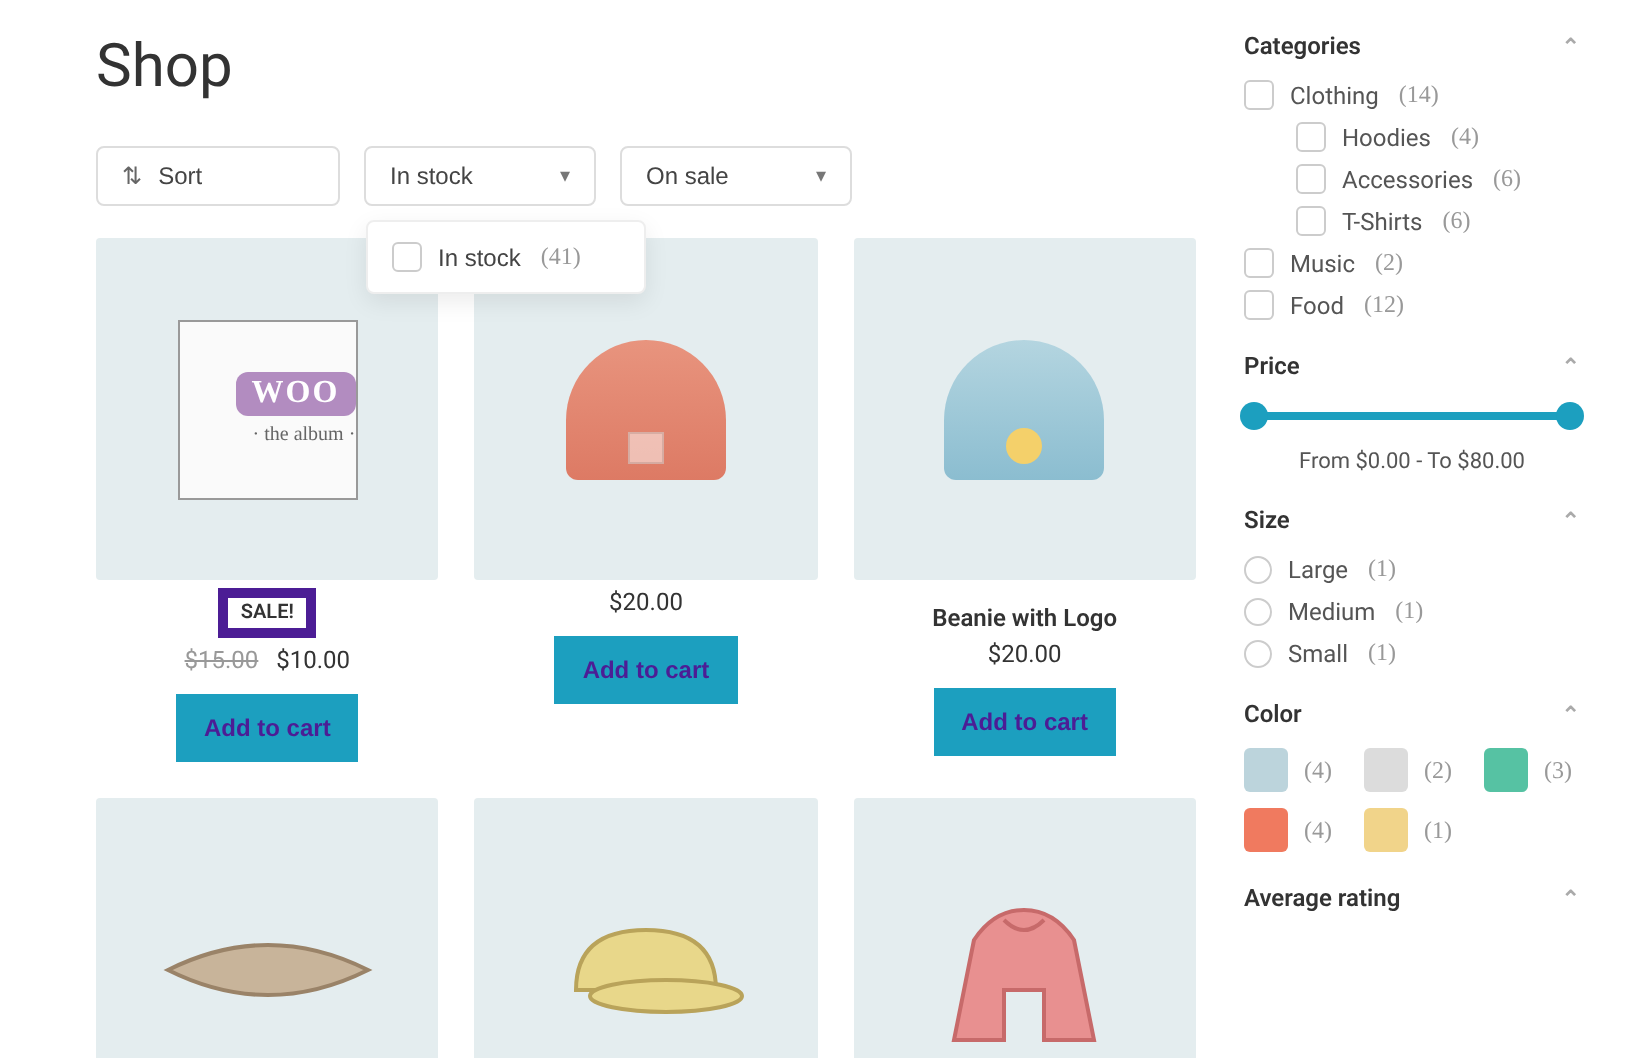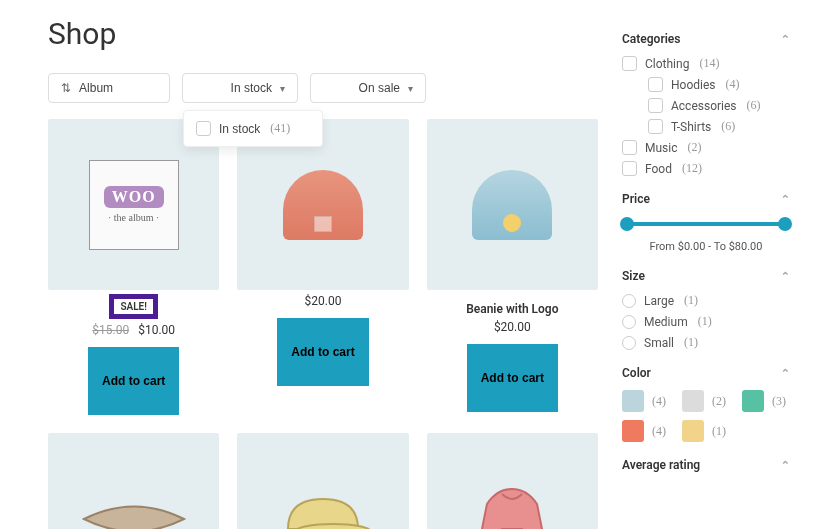--- a/index.html
+++ b/index.html
@@ -4,74 +4,74 @@
 <style>
   * { box-sizing: border-box; margin: 0; padding: 0; }
   body { font-family: -apple-system, BlinkMacSystemFont, "Segoe UI", Roboto, sans-serif; background: #fff; color: #333; width: 820px; height: 529px; overflow: hidden; }
   .page { display: flex; padding: 16px 30px 0 48px; gap: 24px; }
   .main { flex: 1; min-width: 0; }
   .page-title { font-size: 30px; font-weight: 400; color: #333; margin-bottom: 22px; }
   .toolbar { display: flex; gap: 12px; margin-bottom: 16px; }
   .filter-btn { display: flex; align-items: center; gap: 8px; height: 30px; padding: 0 12px; border: 1px solid #ddd; border-radius: 4px; background: #fff; font-size: 12px; color: #444; cursor: pointer; position: relative; }
   .filter-btn.sort { width: 122px; }
   .filter-btn.stock,
-  .filter-btn.sale { width: 116px; justify-content: flex-end; }
+  .filter-btn.sale { width: 116px; justify-content: space-between; }
   .sort-icon { font-size: 12px; color: #666; }
   .chevron { font-size: 10px; color: #777; }
   .dropdown { position: absolute; top: 36px; left: 0; width: 140px; background: #fff; border: 1px solid #eee; border-radius: 4px; box-shadow: 0 4px 12px rgba(0,0,0,0.08); padding: 10px 12px; z-index: 10; }
   .dropdown-item { display: flex; align-items: center; gap: 8px; font-size: 12px; }
   .checkbox { width: 15px; height: 15px; border: 1px solid #ccc; border-radius: 3px; background: #fff; flex-shrink: 0; }
   .count { color: #999; margin-left: 2px; font-family: Liberation Serif, serif; }
   .grid { display: grid; grid-template-columns: repeat(3, 1fr); gap: 18px; }
   .card { text-align: center; }
   .thumb { background: #e4edef; width: 100%; aspect-ratio: 1/1; display: flex; align-items: center; justify-content: center; font-size: 11px; color: #888; border-radius: 2px; }
   .product-name { font-size: 12px; font-weight: 600; margin-top: 12px; color: #333; }
   .sale-badge { display: inline-block; border: 5px solid #4c1d95; font-size: 10px; padding: 2px 6px; margin-top: 4px; font-weight: 600; }
   .price-row { font-size: 12px; margin-top: 4px; }
   .old-price { text-decoration: line-through; color: #999; margin-right: 6px; }
-  .addcart { display: inline-block; background: #1c9fbf; color: #000000; font-size: 12px; font-weight: 600; padding: 27px 14px; margin-top: 10px; border: none; cursor: pointer; }
+  .addcart { display: inline-block; background: #1c9fbf; color: #4c1d95; font-size: 12px; font-weight: 600; padding: 10px 14px; margin-top: 10px; border: none; cursor: pointer; }
   .sidebar { width: 168px; flex-shrink: 0; font-size: 12px; }
   .section-head { display: flex; justify-content: space-between; align-items: center; font-weight: 600; color: #333; margin-bottom: 10px; margin-top: 16px; }
-  .section-head:first-child { margin-top: 16px; }
+  .section-head:first-child { margin-top: 0; }
   .section-head .chev { font-size: 11px; color: #aaa; }
   .cat-list .cat-item { display: flex; align-items: center; gap: 8px; margin-bottom: 6px; }
   .cat-list .sub { margin-left: 26px; }
   .cat-label { color: #555; }
   .slider { position: relative; height: 16px; margin: 6px 2px 8px 2px; }
   .slider-track { position: absolute; top: 6px; left: 0; right: 0; height: 4px; background: #1c9fbf; border-radius: 2px; }
   .slider-handle { position: absolute; top: 1px; width: 14px; height: 14px; background: #1c9fbf; border-radius: 50%; }
   .slider-handle.left { left: -4px; }
   .slider-handle.right { right: -4px; }
   .price-text { text-align: center; font-size: 11px; color: #555; }
   .size-list .size-item { display: flex; align-items: center; gap: 8px; margin-bottom: 6px; }
   .radio { width: 14px; height: 14px; border: 1px solid #ccc; border-radius: 50%; flex-shrink: 0; }
   .color-grid { display: grid; grid-template-columns: repeat(3, 1fr); gap: 8px 12px; }
   .color-item { display: flex; align-items: center; gap: 6px; }
   .swatch { width: 22px; height: 22px; border-radius: 3px; flex-shrink: 0; }
   
-  .album-art { width: 90px; height: 90px; background: #fafafa; border: 1px solid #999; display:flex; flex-direction:column; align-items:center; justify-content:center; gap:4px; }
+  .album-art { width: 90px; height: 90px; background: #fafafa; border: 1px solid #999; display:flex; flex-direction:column; align-items:flex-end; justify-content:center; gap:4px; }
   .woo-badge { background:#b28cc0; color:#fff; font-weight:700; font-size:16px; padding:2px 8px; border-radius:6px; font-family: Georgia, serif; letter-spacing:1px;}
   .album-text { font-family: cursive; font-size:10px; color:#666; }
   .beanie { width:80px; height:70px; border-radius: 40px 40px 6px 6px; position:relative; }
   .beanie::after { content:""; position:absolute; bottom:8px; left:50%; transform:translateX(-50%); width:16px; height:14px; background:rgba(255,255,255,0.5); border:1px solid rgba(0,0,0,0.1);}
   .beanie.orange { background: linear-gradient(#e8947e,#dd7a64); }
   .beanie.blue { background: linear-gradient(#b4d5e0,#8bbdd0); }
   .beanie.blue::after { background:#f4d06a; border-radius:50%; width:18px; height:18px; border:none;}
 </style>
 </head>
 <body>
 
 <div class="page">
   <div class="main">
     <h1 class="page-title">Shop</h1>
 
     <div class="toolbar">
       <button class="filter-btn sort">
         <span class="sort-icon">⇅</span>
-        <span>Album</span>
+        <span>Sort</span>
       </button>
 
       <button class="filter-btn stock">
         <span>In stock</span>
         <span class="chevron">▾</span>
         <div class="dropdown">
           <div class="dropdown-item">
             <span class="checkbox"></span>
             <span>In stock</span>
             <span class="count">(41)</span>

